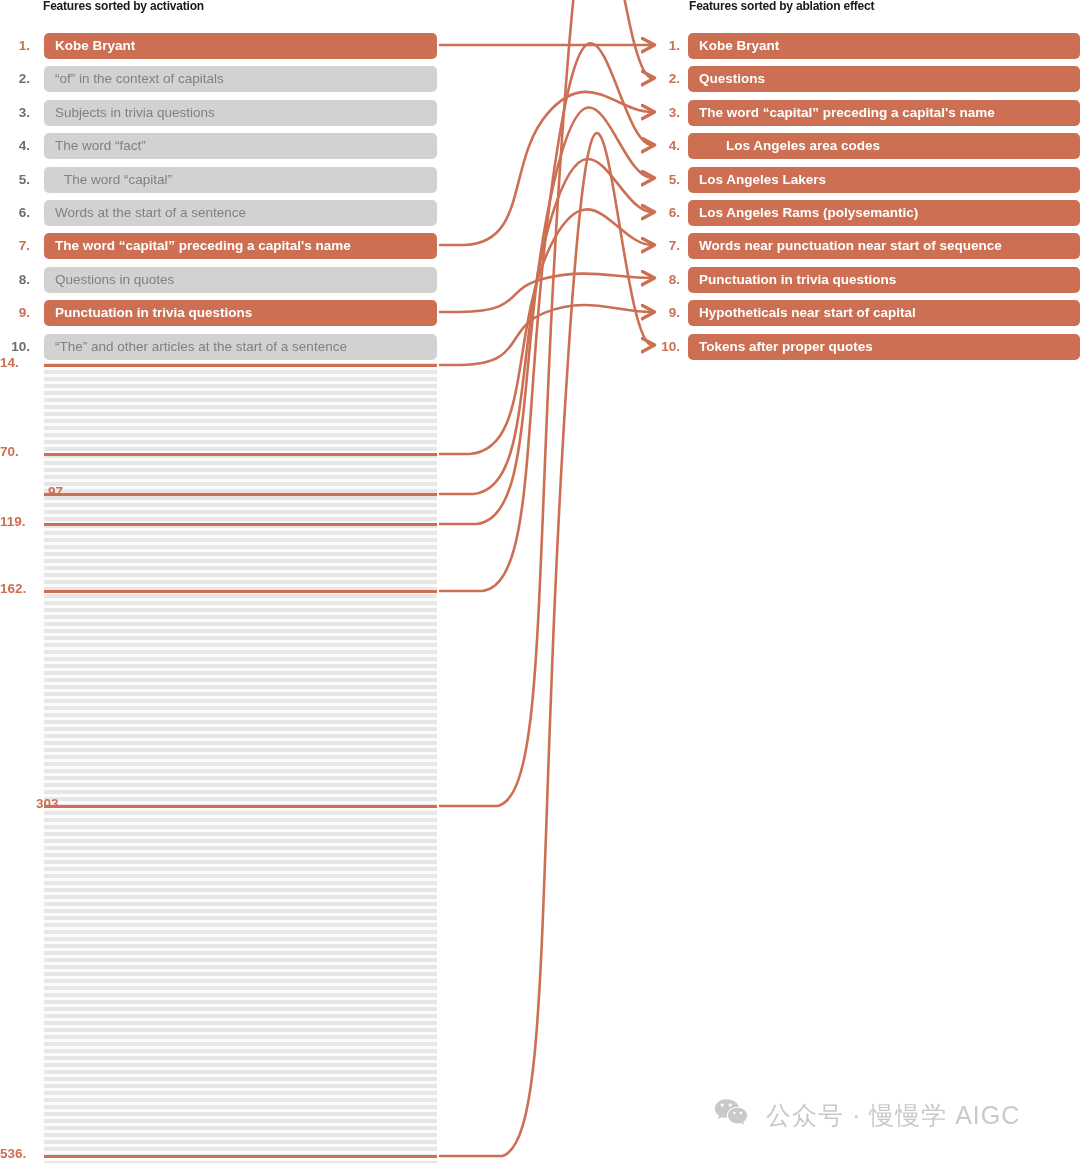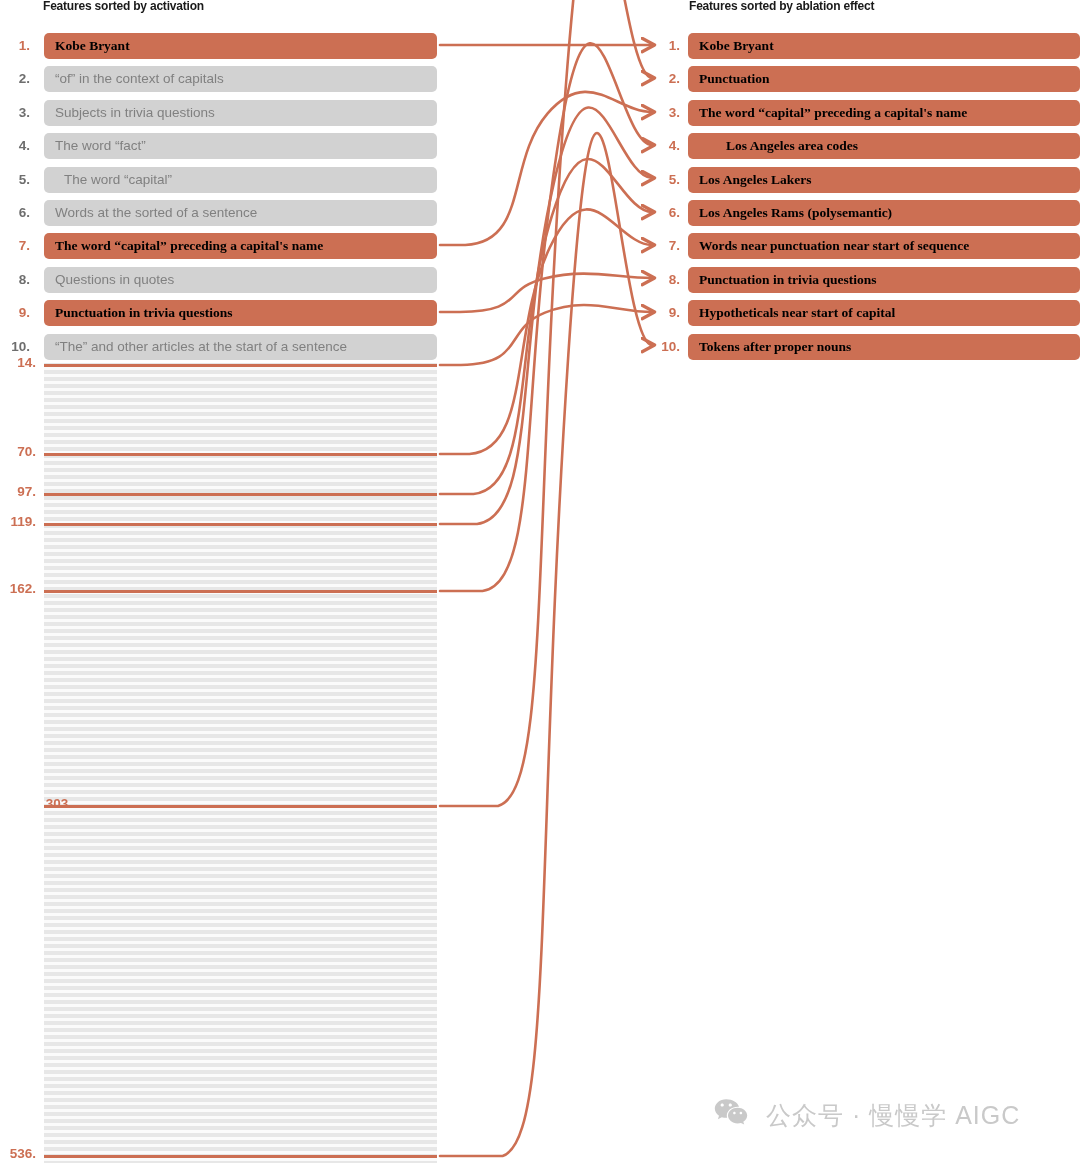--- a/index.html
+++ b/index.html
@@ -34,21 +34,21 @@
     height:26px;
     border-radius:5px;
     line-height:26px;
     font-size:13.5px;
     box-sizing:border-box;
     padding-left:11px;
     white-space:nowrap;
     overflow:hidden;
   }
   .bar.grey{background:#d2d2d2;color:#808080;font-weight:500;}
-  .bar.orange{background:#cc6f53;color:#000000;font-weight:600;font-family:Liberation Serif, serif;}
+  .bar.orange{background:#cc6f53;color:#ffffff;font-weight:600;}
   .rank.grey{color:#6e6e6e;font-weight:600;}
   .rank.orange{color:#cc6f53;}
 
   
   .left .rank{left:0;width:30px;}
   .left .bar{left:44px;width:393px;}
   
   .right .rank{left:650px;width:30px;}
   .right .bar{left:688px;width:392px;}
 
@@ -62,21 +62,21 @@
       #fbfbfb 4px, #fbfbfb 7px);
   }
   .tick-line{
     position:absolute;
     left:44px;width:393px;height:2.5px;
     background:#cc6f53;
   }
   .tick-num{
     position:absolute;
     left:0;width:36px;
-    text-align:right;
+    text-align:left;
     font-size:13.5px;
     font-weight:bold;
     color:#cc6f53;
     white-space:nowrap;
   }
 
   
   #links{position:absolute;left:0;top:0;width:1080px;height:1163px;pointer-events:none;}
 
   
@@ -104,70 +104,70 @@
     <div class="bar orange" style="top: 33px;">Kobe Bryant</div>
     <div class="rank grey" style="top: 66.4px;">2.</div>
     <div class="bar grey" style="top: 66.4px;">“of” in the context of capitals</div>
     <div class="rank grey" style="top: 99.8px;">3.</div>
     <div class="bar grey" style="top: 99.8px;">Subjects in trivia questions</div>
     <div class="rank grey" style="top: 133.2px;">4.</div>
     <div class="bar grey" style="top: 133.2px;">The word “fact”</div>
     <div class="rank grey" style="top: 166.6px;">5.</div>
     <div class="bar grey" style="top: 166.6px; padding-left: 20px;">The word “capital”</div>
     <div class="rank grey" style="top: 200px;">6.</div>
-    <div class="bar grey" style="top: 200px;">Words at the sorted of a sentence</div>
+    <div class="bar grey" style="top: 200px;">Words at the start of a sentence</div>
     <div class="rank orange" style="top: 233.4px;">7.</div>
     <div class="bar orange" style="top: 233.4px;">The word “capital” preceding a capital's name</div>
     <div class="rank grey" style="top: 266.8px;">8.</div>
     <div class="bar grey" style="top: 266.8px;">Questions in quotes</div>
     <div class="rank orange" style="top: 300.2px;">9.</div>
     <div class="bar orange" style="top: 300.2px;">Punctuation in trivia questions</div>
     <div class="rank grey" style="top: 333.6px;">10.</div>
     <div class="bar grey" style="top: 333.6px;">“The” and other articles at the start of a sentence</div>
   </div>
 
 <div id="stripes"></div>
 <div id="tail-ticks">
     <div class="tick-line" style="top: 364px;"></div>
     <div class="tick-num" style="top: 355px;">14.</div>
     <div class="tick-line" style="top: 453px;"></div>
     <div class="tick-num" style="top: 444px;">70.</div>
     <div class="tick-line" style="top: 493px;"></div>
-    <div class="tick-num" style="top: 484px;">97.</div>
+    <div class="tick-num" style="top: 484px; padding-left: 48px;">97.</div>
     <div class="tick-line" style="top: 523px;"></div>
     <div class="tick-num" style="top: 514px;">119.</div>
     <div class="tick-line" style="top: 590px;"></div>
     <div class="tick-num" style="top: 581px;">162.</div>
     <div class="tick-line" style="top: 805px;"></div>
     <div class="tick-num" style="top: 796px; padding-left: 36px;">303.</div>
     <div class="tick-line" style="top: 1155px;"></div>
     <div class="tick-num" style="top: 1146px;">536.</div>
   </div>
 
 <div id="right-col" class="right">
     <div class="rank orange" style="top: 33px;">1.</div>
     <div class="bar orange" style="top: 33px;">Kobe Bryant</div>
     <div class="rank orange" style="top: 66.4px;">2.</div>
-    <div class="bar orange" style="top: 66.4px;">Punctuation</div>
+    <div class="bar orange" style="top: 66.4px;">Questions</div>
     <div class="rank orange" style="top: 99.8px;">3.</div>
     <div class="bar orange" style="top: 99.8px;">The word “capital” preceding a capital's name</div>
     <div class="rank orange" style="top: 133.2px;">4.</div>
     <div class="bar orange" style="top: 133.2px; padding-left: 38px;">Los Angeles area codes</div>
     <div class="rank orange" style="top: 166.6px;">5.</div>
     <div class="bar orange" style="top: 166.6px;">Los Angeles Lakers</div>
     <div class="rank orange" style="top: 200px;">6.</div>
     <div class="bar orange" style="top: 200px;">Los Angeles Rams (polysemantic)</div>
     <div class="rank orange" style="top: 233.4px;">7.</div>
     <div class="bar orange" style="top: 233.4px;">Words near punctuation near start of sequence</div>
     <div class="rank orange" style="top: 266.8px;">8.</div>
     <div class="bar orange" style="top: 266.8px;">Punctuation in trivia questions</div>
     <div class="rank orange" style="top: 300.2px;">9.</div>
     <div class="bar orange" style="top: 300.2px;">Hypotheticals near start of capital</div>
     <div class="rank orange" style="top: 333.6px;">10.</div>
-    <div class="bar orange" style="top: 333.6px;">Tokens after proper nouns</div>
+    <div class="bar orange" style="top: 333.6px;">Tokens after proper quotes</div>
   </div>
 
 <svg id="links" viewBox="0 0 1080 1163">
   <defs>
     <marker id="arrowhead" markerWidth="7" markerHeight="7" refX="4.2" refY="3.1" orient="auto" markerUnits="strokeWidth">
       <path d="M0.4,0.5 L5.2,3.1 L0.4,5.7" fill="none" stroke="#cc6f53" stroke-width="1.25" stroke-linecap="round" stroke-linejoin="round"></path>
     </marker>
   </defs>
   <g id="link-paths" fill="none" stroke="#cc6f53" stroke-width="2.6" stroke-linecap="round">
       <path d="M440,45 L652,45" marker-end="url(#arrowhead)"></path>

